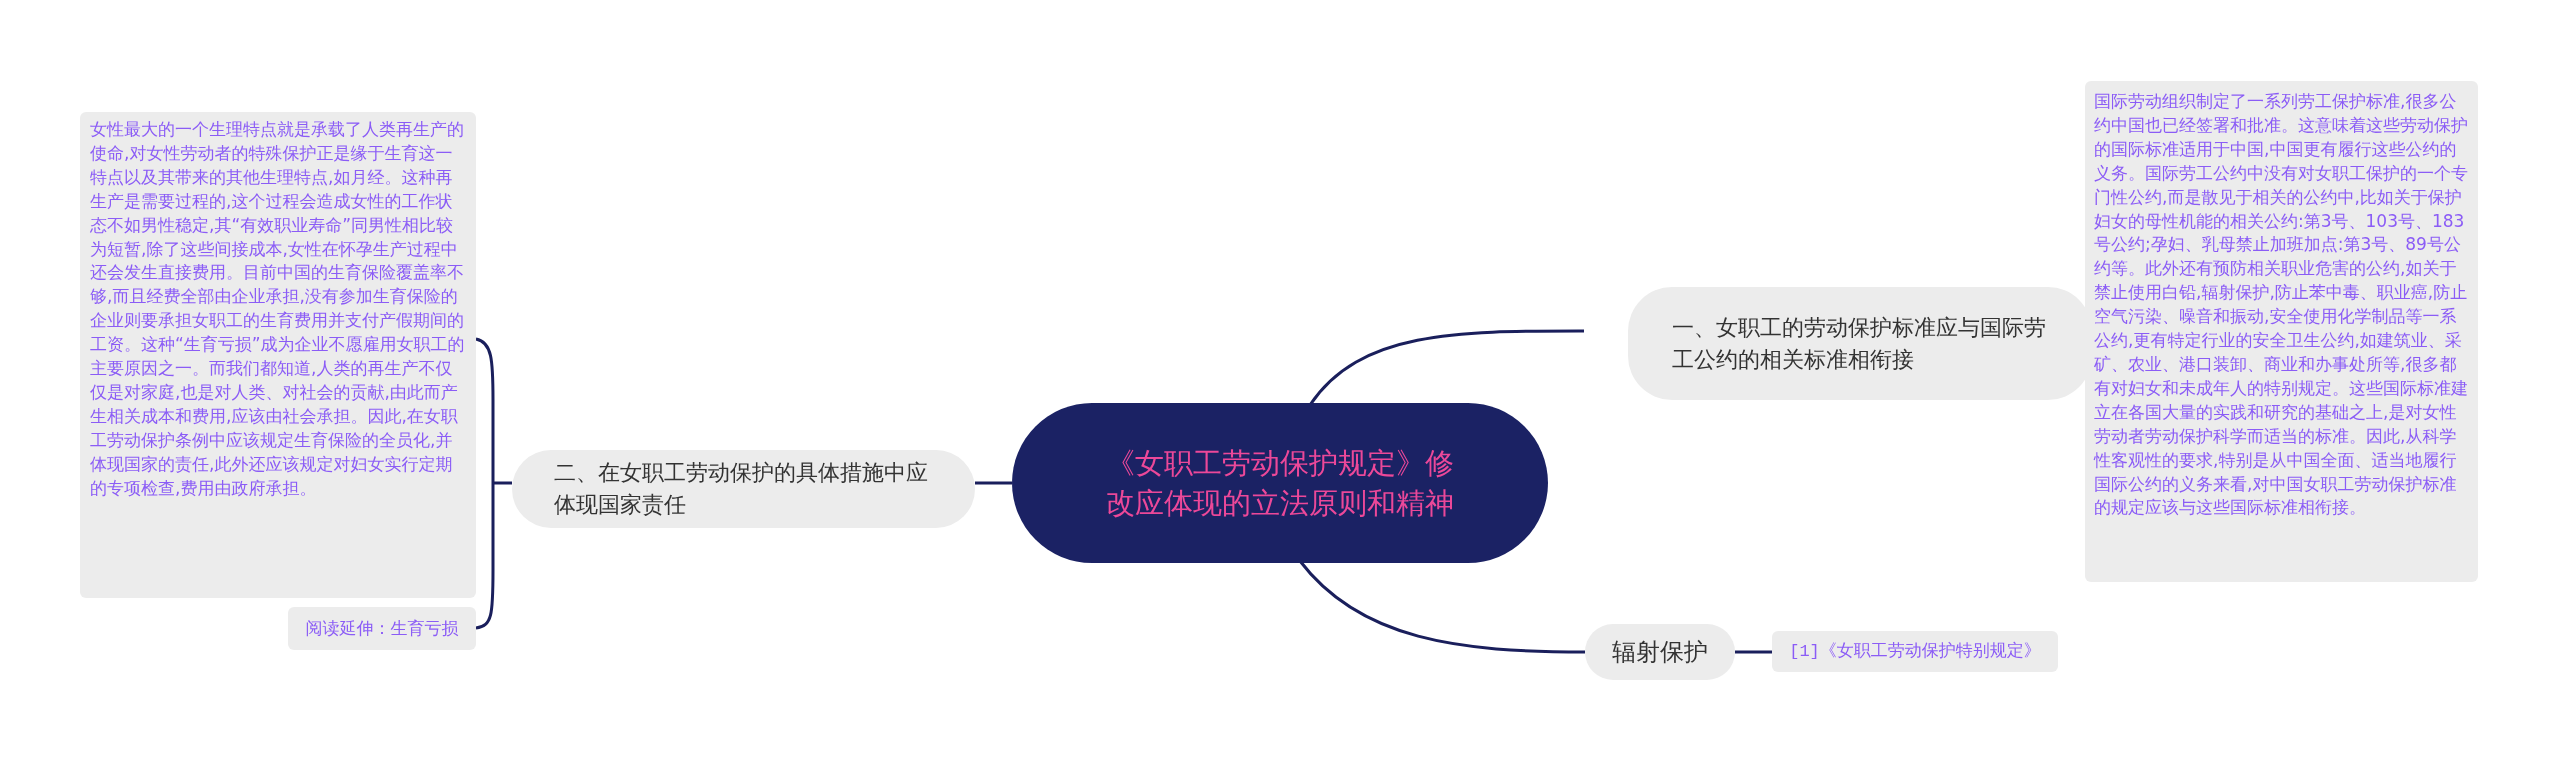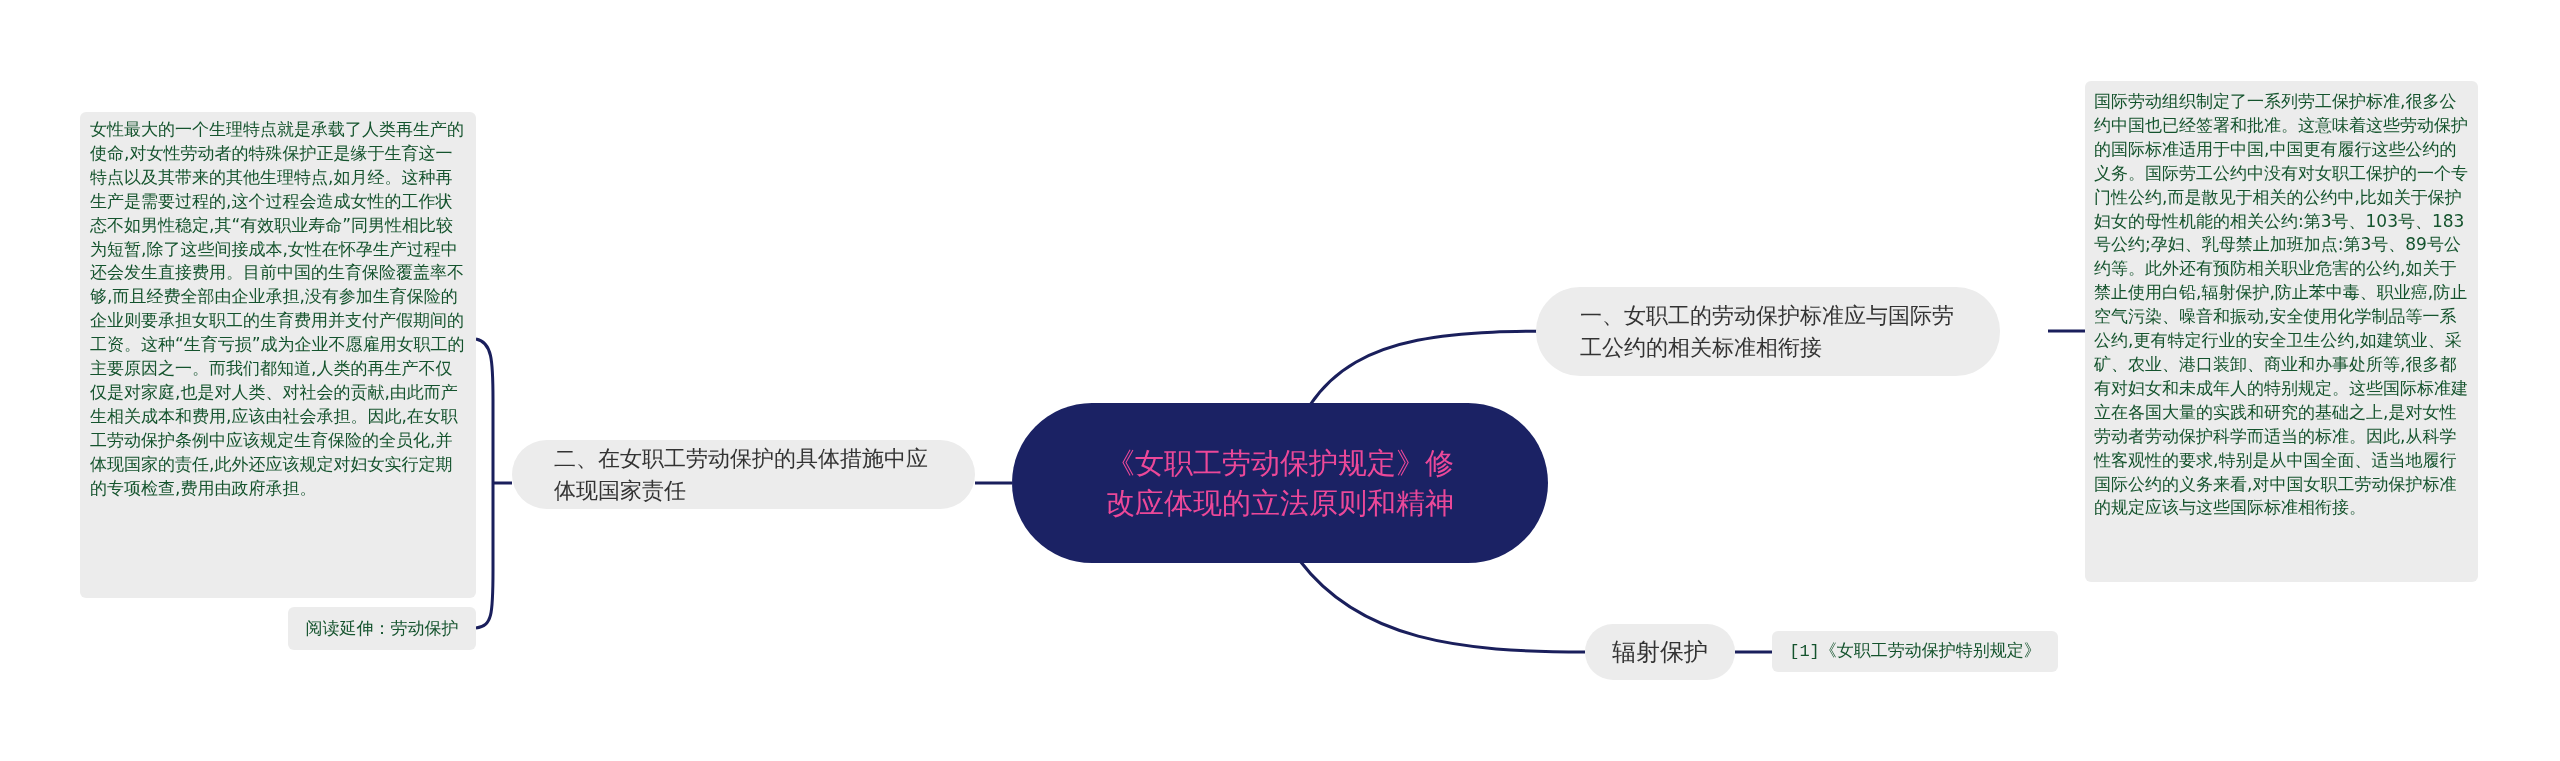--- a/index.html
+++ b/index.html
@@ -16,25 +16,25 @@
       left: 1012px; top: 403px; width: 536px; height: 160px;
       background: #1b2264; border-radius: 80px; color: #ec4899;
       display: flex; align-items: center; justify-content: center; text-align: center;
       font-size: 29px; line-height: 40px; padding: 0 90px;
     }
     .branch {
       background: #ececec; border-radius: 44px;
       display: flex; align-items: center;
       font-size: 22px; line-height: 32px; color: #333;
     }
-    .branch-right { left: 1536px; top: 287px; width: 464px; height: 89px; padding: 0 40px 0 44px; }
-    .branch-left { left: 512px; top: 440px; width: 463px; height: 69px; padding: 0 40px 0 42px; }
+    .branch-right { left: 1628px; top: 287px; width: 464px; height: 113px; padding: 0 40px 0 44px; }
+    .branch-left { left: 512px; top: 450px; width: 463px; height: 78px; padding: 0 40px 0 42px; }
     .branch-cite { left: 1585px; top: 624px; width: 150px; height: 56px; justify-content: center; border-radius: 28px; font-size: 24px; }
     .leaf {
-      background: #ececec; border-radius: 6px; color: #14532d;
+      background: #ececec; border-radius: 6px; color: #8b5cf6;
       font-size: 17px; line-height: 23.9px; padding: 10px 10px 10px 10px;
       word-break: break-all;
     }
     .leaf-left { left: 80px; top: 112px; width: 396px; height: 486px; padding: 6px 10px 8px 10px; }
     .leaf-right { left: 2085px; top: 81px; width: 393px; height: 501px; padding: 9px 9px 8px 9px; }
     .leaf-read {
       left: 288px; top: 607px; width: 188px; height: 43px;
       display: flex; align-items: center; justify-content: center; font-size: 17px;
     }
     .leaf-cite {
@@ -75,21 +75,21 @@
 
 <div class="node branch branch-left">
   <span>二、在女职工劳动保护的具体措施中应体现国家责任</span>
 </div>
 
 <div class="node leaf leaf-left">
   <span>女性最大的一个生理特点就是承载了人类再生产的使命,对女性劳动者的特殊保护正是缘于生育这一特点以及其带来的其他生理特点,如月经。这种再生产是需要过程的,这个过程会造成女性的工作状态不如男性稳定,其“有效职业寿命”同男性相比较为短暂,除了这些间接成本,女性在怀孕生产过程中还会发生直接费用。目前中国的生育保险覆盖率不够,而且经费全部由企业承担,没有参加生育保险的企业则要承担女职工的生育费用并支付产假期间的工资。这种“生育亏损”成为企业不愿雇用女职工的主要原因之一。而我们都知道,人类的再生产不仅仅是对家庭,也是对人类、对社会的贡献,由此而产生相关成本和费用,应该由社会承担。因此,在女职工劳动保护条例中应该规定生育保险的全员化,并体现国家的责任,此外还应该规定对妇女实行定期的专项检查,费用由政府承担。</span>
 </div>
 
 <div class="node leaf leaf-read">
-  <span>阅读延伸：劳动保护</span>
+  <span>阅读延伸：生育亏损</span>
 </div>
 
 <div class="node branch branch-cite">
   <span>辐射保护</span>
 </div>
 
 <div class="node leaf leaf-cite">
   <span>[1]《女职工劳动保护特别规定》</span>
 </div>
 

